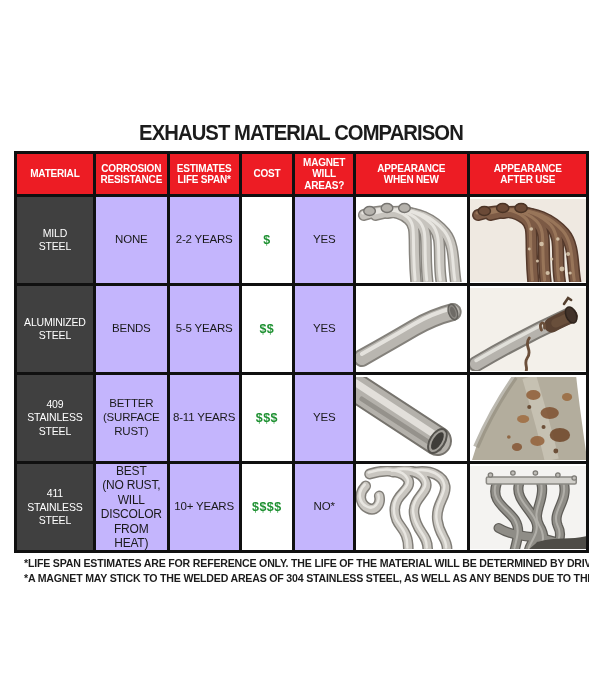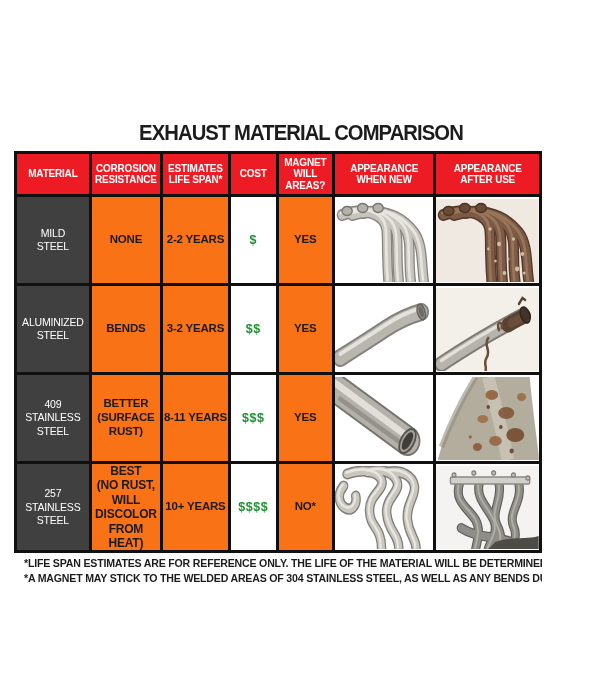--- a/index.html
+++ b/index.html
@@ -1,17 +1,17 @@
 <!DOCTYPE html>
 <html><head>
 <meta charset="utf-8">
 <style>
   html,body{margin:0;padding:0;background:#ffffff;}
   .page{
-    position:relative;width:542px;height:700px;background:#ffffff;overflow:hidden;
+    position:relative;width:589px;height:700px;background:#ffffff;overflow:hidden;
     font-family:"Liberation Sans","DejaVu Sans",sans-serif;
   }
   .title{
     position:absolute;top:120px;left:0;width:602px;text-align:center;
     font-size:22px;font-weight:800;color:#1c1c1c;letter-spacing:-1px;
     transform:scaleX(0.92);
   }
   table.cmp{
     position:absolute;left:14px;top:151px;border-collapse:collapse;table-layout:fixed;
     border:3px solid #101010;
@@ -24,21 +24,21 @@
     background:#ed1c24;color:#ffffff;height:40px;
     font-size:10px;font-weight:800;line-height:1.15;letter-spacing:-0.2px;
     white-space:pre-line;transform:none;
   }
   tr.datarow{height:89px;}
   td.mat{
     background:#404040;color:#ffffff;font-size:10.5px;font-weight:400;
     line-height:1.25;white-space:pre-line;letter-spacing:-0.2px;
   }
   td.txt{
-    background:#f97316;color:#1a1a1a;font-size:11.5px;font-weight:700;
+    background:#c4b5fd;color:#1a1a1a;font-size:11.5px;font-weight:400;
     line-height:1.2;white-space:pre-line;letter-spacing:-0.2px;
   }
   td.cost{
     background:#ffffff;color:#1f9132;font-size:12.5px;font-weight:800;letter-spacing:0.5px;
   }
   td.photo{background:#ffffff;padding:2px;}
   td.photo svg{display:block;width:100%;height:83px;}
   .notes{
     position:absolute;left:24px;top:556px;width:560px;color:#1c1c1c;
     font-size:10.6px;font-weight:800;line-height:1.45;letter-spacing:-0.2px;
@@ -159,21 +159,21 @@
                 <ellipse cx="50" cy="9" rx="6" ry="4.5"></ellipse>
             </g>
           </svg>
         </td>
       </tr>
 
       <tr class="datarow">
         <td class="mat">ALUMINIZED
 STEEL</td>
         <td class="txt">BENDS</td>
-        <td class="txt">3-2 YEARS</td>
+        <td class="txt">5-5 YEARS</td>
         <td class="cost">$$</td>
         <td class="txt">YES</td>
         <td class="photo">
           <svg viewBox="0 0 114 83" preserveAspectRatio="none" aria-label="aluminized-bent-pipe-new">
             <defs>
                 <path id="a3" d="M6,70 C28,58 46,48 60,40 C76,31 88,27 100,24"></path>
               </defs>
             <use href="#a3" fill="none" stroke="#84817b" stroke-width="18" stroke-linecap="round"></use>
             <use href="#a3" fill="none" stroke="#b9b6b0" stroke-width="14" stroke-linecap="round"></use>
             <use href="#a3" fill="none" stroke="#e9e7e2" stroke-width="4" stroke-linecap="round" transform="translate(0,-4)" opacity="0.9"></use>
@@ -236,21 +236,21 @@
               <circle cx="72" cy="50" r="2" fill="#5e3d24"></circle>
                 <circle cx="58" cy="30" r="2" fill="#5e3d24"></circle>
               <circle cx="84" cy="74" r="2.4" fill="#5e3d24"></circle>
                 <circle cx="38" cy="60" r="1.8" fill="#8a5c36"></circle>
             </g>
           </svg>
         </td>
       </tr>
 
       <tr class="datarow">
-        <td class="mat">257
+        <td class="mat">411
 STAINLESS
 STEEL</td>
         <td class="txt" style="font-size:12px">BEST
 (NO RUST,
 WILL DISCOLOR
 FROM HEAT)</td>
         <td class="txt">10+ YEARS</td>
         <td class="cost">$$$$</td>
         <td class="txt">NO*</td>
         <td class="photo">

